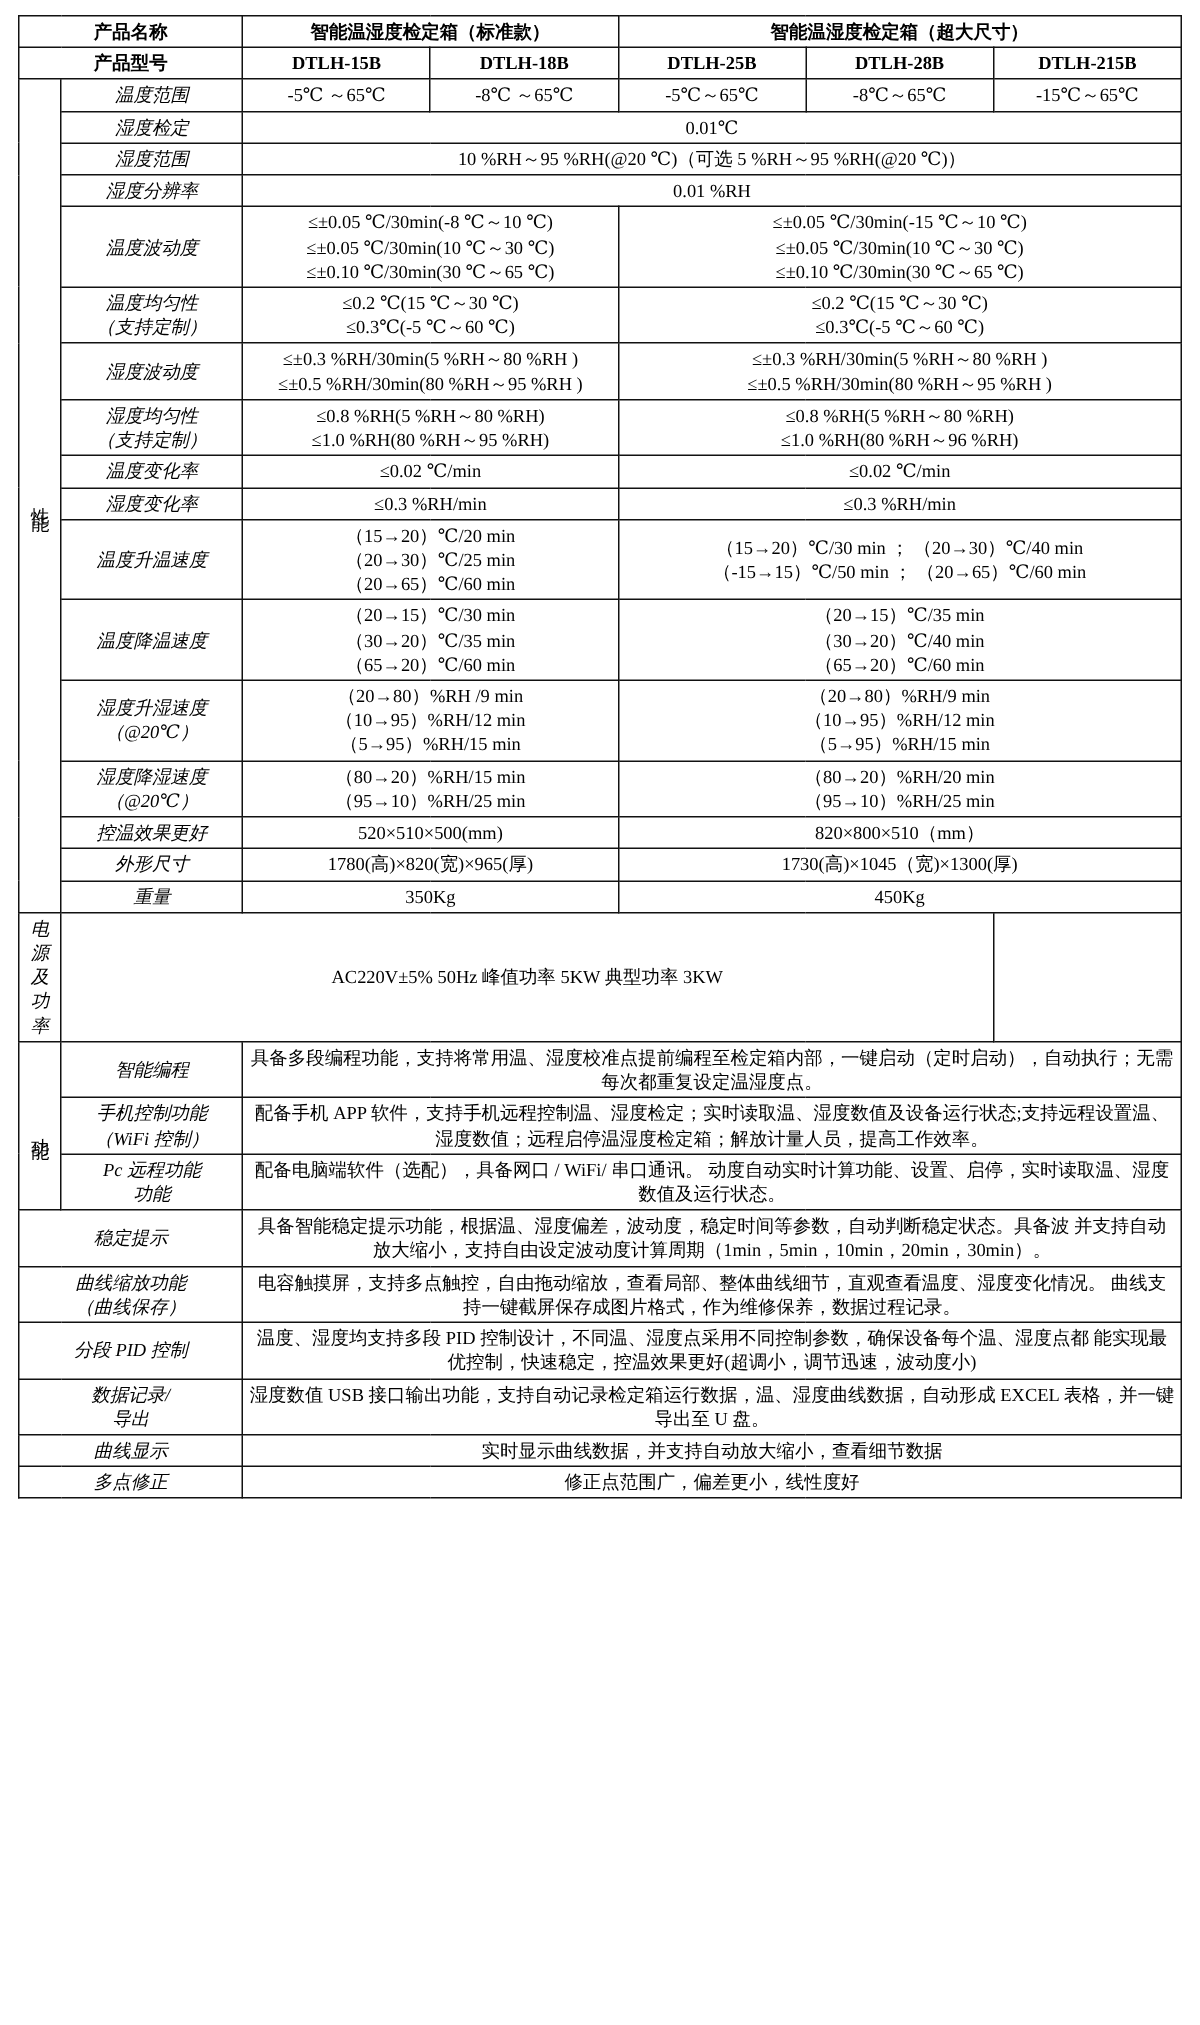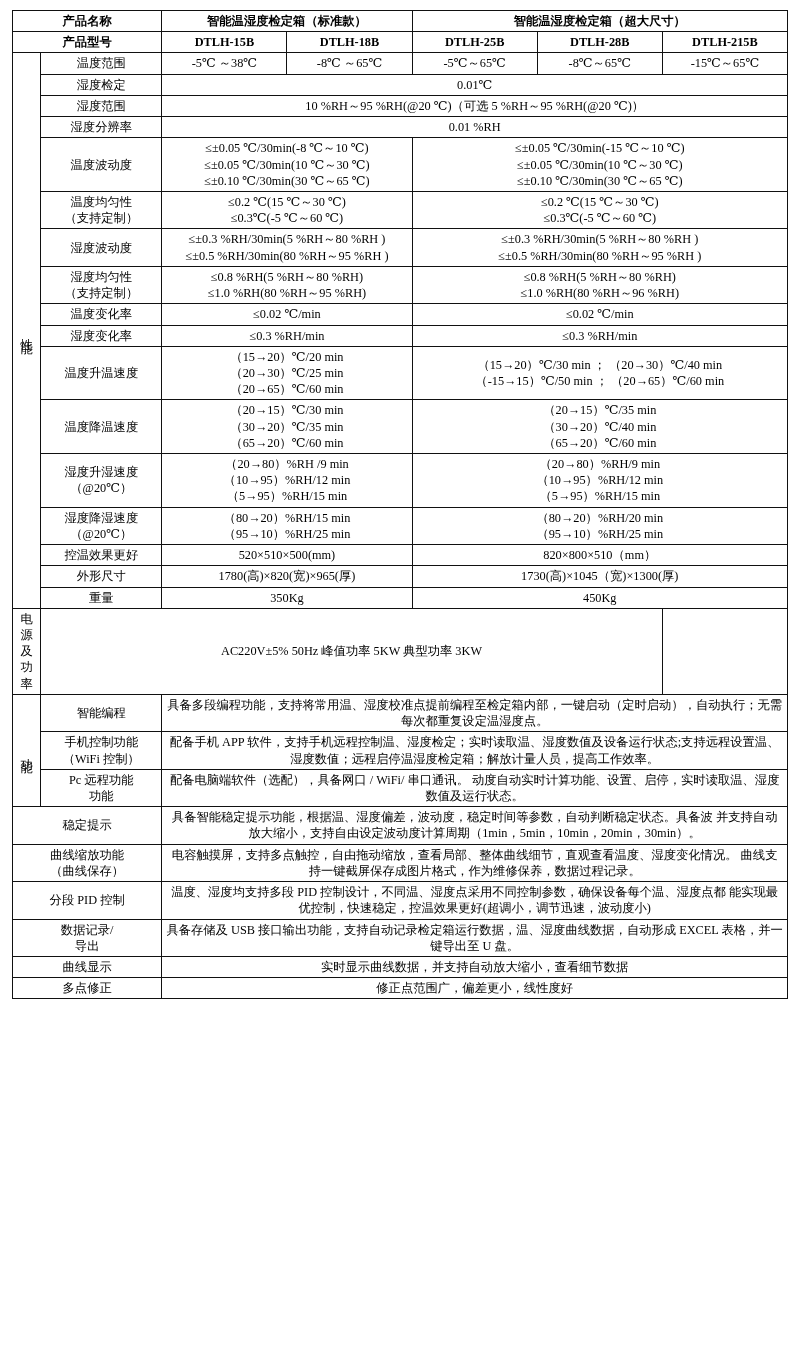--- a/index.html
+++ b/index.html
@@ -28,20 +28,21 @@
   table.spec td {
     border: 1px solid #111;
     text-align: center;
     vertical-align: middle;
     padding: 2px 4px;
     line-height: 1.32;
     font-size: 12.3px;
   }
   td.lbl {
     font-size: 12.6px;
+    font-style: italic;
   }
   td.head {
     font-weight: bold;
     font-size: 13.2px;
   }
   td.sidecat {
     font-weight: normal;
     font-size: 13.4px;
     letter-spacing: 1px;
   }
@@ -95,21 +96,21 @@
         <td class="head">DTLH-25B</td>
         <td class="head">DTLH-28B</td>
         <td class="head thickRight">DTLH-215B</td>
       </tr>
 
       <tr>
         <td class="sidecat thickLeft" rowspan="17">
           <span class="vert">性能</span>
         </td>
         <td class="lbl">温度范围</td>
-        <td>-5℃ ～38℃</td>
+        <td>-5℃ ～65℃</td>
         <td>-8℃ ～65℃</td>
         <td>-5℃～65℃</td>
         <td>-8℃～65℃</td>
         <td class="thickRight">-15℃～65℃</td>
       </tr>
 
       <tr>
         <td class="lbl">湿度检定</td>
         <td class="thickRight" colspan="5">0.01℃</td>
       </tr>
@@ -315,21 +316,21 @@
         <td class="lbl thickLeft" colspan="2">
           <span class="ml">分段 PID 控制</span>
         </td>
         <td class="left thickRight" colspan="5">温度、湿度均支持多段 PID 控制设计，不同温、湿度点采用不同控制参数，确保设备每个温、湿度点都 能实现最优控制，快速稳定，控温效果更好(超调小，调节迅速，波动度小)</td>
       </tr>
       <tr>
         <td class="lbl thickLeft" colspan="2">
           <span class="ml">数据记录/</span>
           <span class="ml">导出</span>
         </td>
-        <td class="left thickRight" colspan="5">具备存储及 USB 接口输出功能，支持自动记录检定箱运行数据，温、湿度曲线数据，自动形成 EXCEL 表格，并一键导出至 U 盘。</td>
+        <td class="left thickRight" colspan="5">湿度数值 USB 接口输出功能，支持自动记录检定箱运行数据，温、湿度曲线数据，自动形成 EXCEL 表格，并一键导出至 U 盘。</td>
       </tr>
       <tr>
         <td class="lbl thickLeft" colspan="2">
           <span class="ml">曲线显示</span>
         </td>
         <td class="left thickRight" colspan="5">实时显示曲线数据，并支持自动放大缩小，查看细节数据</td>
       </tr>
       <tr>
         <td class="lbl thickLeft thickBottom" colspan="2">
           <span class="ml">多点修正</span>

